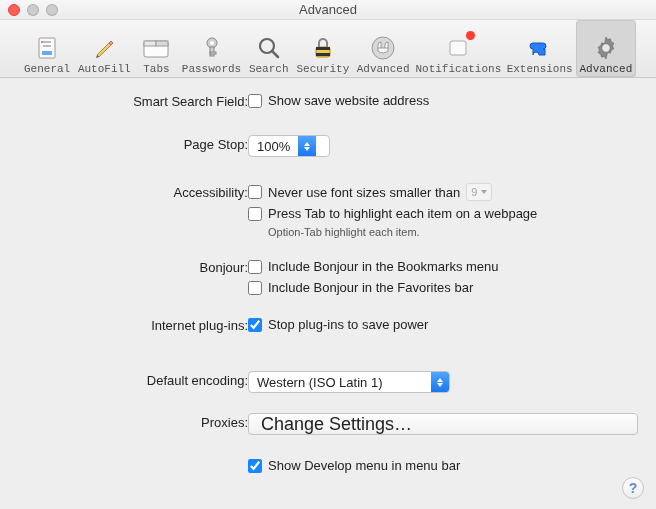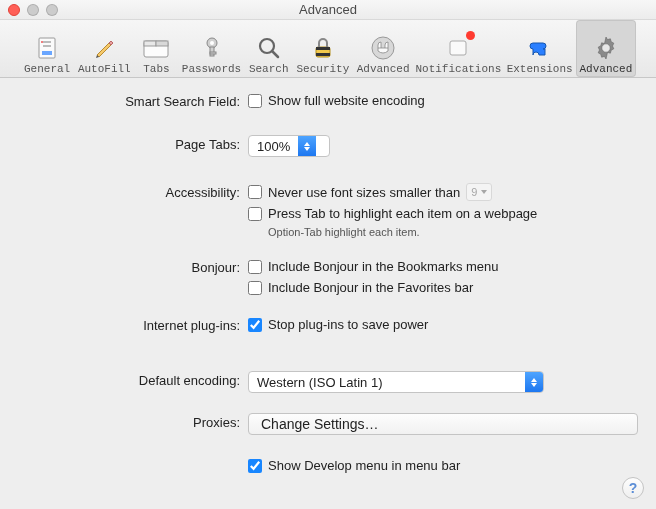--- a/index.html
+++ b/index.html
@@ -66,21 +66,21 @@
   }
   .row {
     display: flex;
     align-items: flex-start;
     margin-bottom: 8px;
   }
   .row.tight { margin-bottom: 2px; }
   .row-label {
     width: 230px;
     text-align: right;
-    padding-right: 8px;
+    padding-right: 0;
     padding-top: 2px;
     color: #222;
   }
   .row-field {
     flex: 1;
     display: flex;
     flex-direction: column;
     gap: 4px;
   }
   .chk {
@@ -144,21 +144,21 @@
     border-right: 3px solid transparent;
     border-top: 4px solid #888;
   }
   .mac-button {
     display: inline-flex; align-items: center;
     height: 22px;
     padding: 0 12px;
     background: linear-gradient(#fdfdfd, #f1f1f1);
     border: 1px solid #c4c4c4;
     border-radius: 4px;
-    font-size: 14px;
+    font-size: 18px;
     color: #222;
   }
   .section-gap { height: 18px; }
   .help-btn {
     position: absolute;
     right: 12px; bottom: 10px;
     width: 22px; height: 22px;
     border-radius: 50%;
     border: 1px solid #c4c4c4;
     background: linear-gradient(#fdfdfd,#efefef);
@@ -301,29 +301,29 @@
   </div>
 </div>
 
 <div class="content">
 
   <div class="row">
     <div class="row-label">Smart Search Field:</div>
     <div class="row-field">
       <label class="chk">
         <input type="checkbox" style="">
-        <span>Show full website encoding</span>
+        <span>Show save website address</span>
       </label>
     </div>
   </div>
 
   <div class="section-gap"></div>
 
   <div class="row">
-    <div class="row-label">Page Tabs:</div>
+    <div class="row-label">Page Stop:</div>
     <div class="row-field">
       <div class="mac-select" style="width:82px">
         <span class="sel-text">100%</span>
         <span class="sel-arrows">
             <span class="tri-up"></span>
             <span class="tri-down"></span>
           </span>
       </div>
     </div>
   </div>
@@ -378,21 +378,21 @@
   </div>
 
   <div class="section-gap"></div>
 
 
   <div style="height:12px"></div>
 
   <div class="row">
     <div class="row-label">Default encoding:</div>
     <div class="row-field">
-      <div class="mac-select" style="width:296px">
+      <div class="mac-select" style="width:202px">
         <span class="sel-text" style="flex:1">Western (ISO Latin 1)</span>
         <span class="sel-arrows">
             <span class="tri-up"></span>
             <span class="tri-down"></span>
           </span>
       </div>
     </div>
   </div>
 
   <div style="height:12px"></div>

